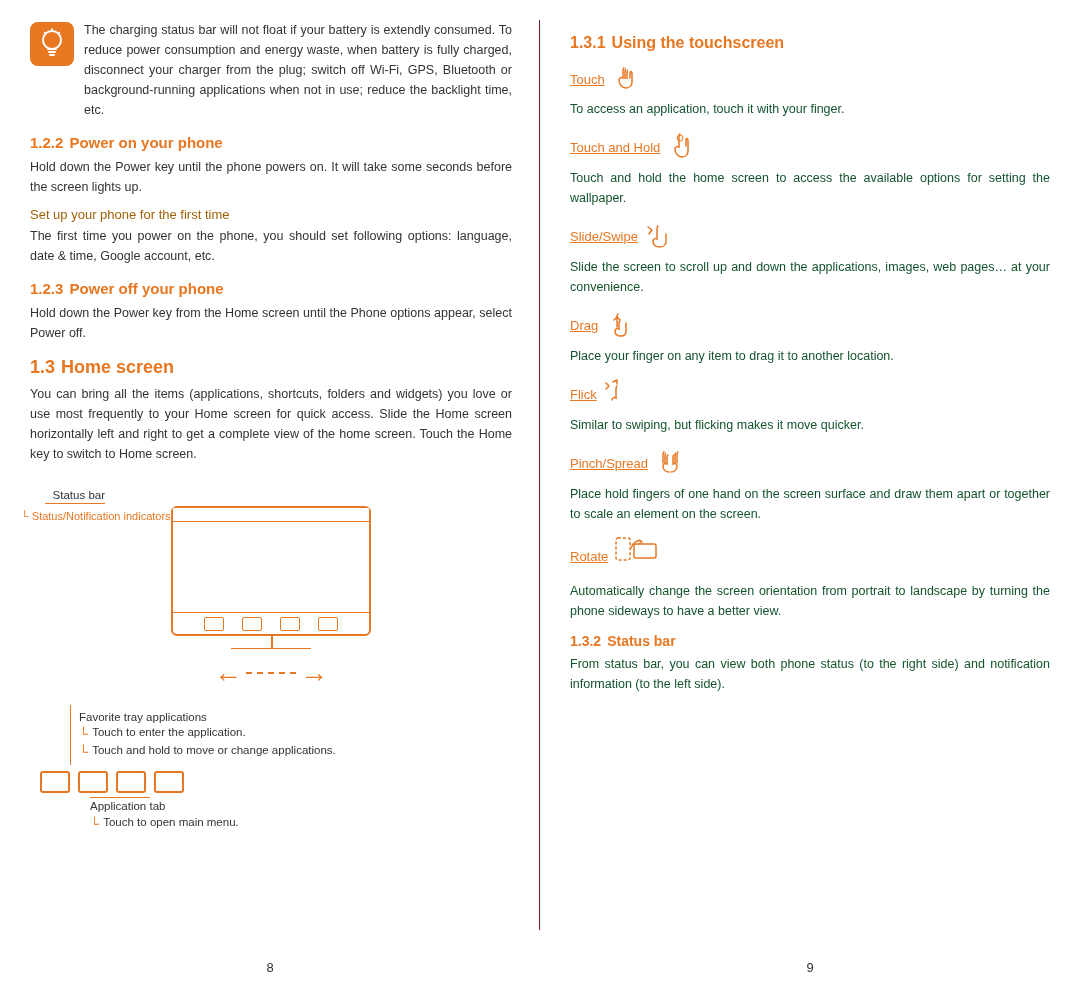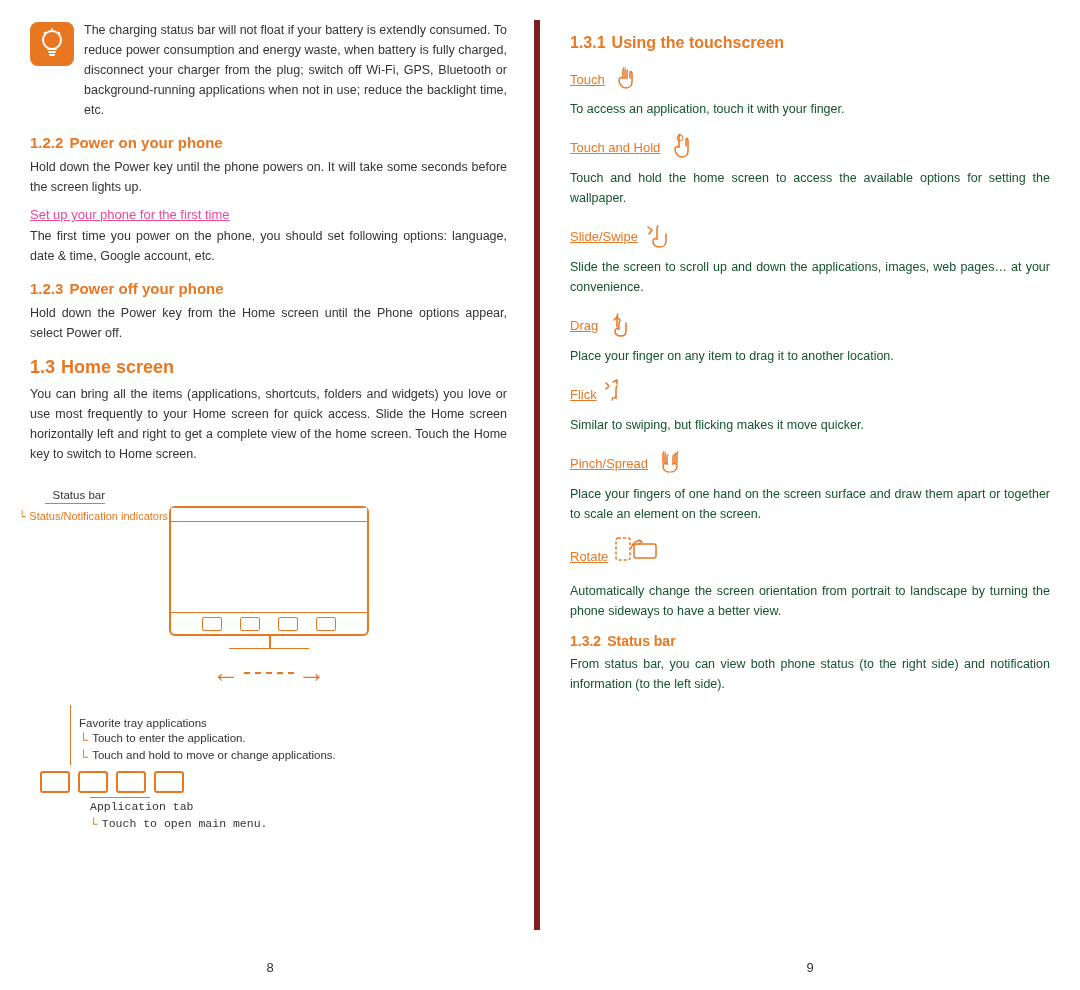--- a/index.html
+++ b/index.html
@@ -14,43 +14,42 @@
       flex-direction: column;
     }
     .page-container {
       display: flex;
       flex: 1;
       padding: 20px 30px;
     }
     .left-column {
       width: 50%;
       padding-right: 27px;
-      border-right: 6px solid #7f1d1d;
+      border-right: 1px solid #7f1d1d;
     }
     .right-column {
       width: 50%;
       padding-left: 30px;
     }
     h2.section-title {
       font-size: 15px;
       font-weight: bold;
       color: #e87722;
       margin-bottom: 6px;
       margin-top: 14px;
     }
     h3.section-title {
       font-size: 14px;
       font-weight: bold;
       color: #e87722;
       margin-bottom: 5px;
       margin-top: 12px;
     }
     .subsection-link {
-      color: #ec4899;
-      text-decoration: underline;
+      color: #a16207;
       font-size: 13px;
       display: block;
       margin-top: 10px;
       margin-bottom: 4px;
     }
     p.body-text {
       font-size: 12.5px;
       line-height: 1.6;
       color: #333;
       text-align: justify;
@@ -214,21 +213,21 @@
       </div>
 
       <div style="display:flex; align-items:center; margin-top:8px; margin-bottom:6px;">
         <span style="font-size:28px; color:#e87722; margin-right:4px;">←</span>
         <span style="display:inline-block; width:50px; border-top: 2px dashed #e87722;"></span>
         <span style="font-size:28px; color:#e87722; margin-left:4px;">→</span>
       </div>
 
       <div style="width:100%; display:flex; flex-direction:column; margin-top:10px; position:relative;">
 
-        <div style="display:flex; align-items:flex-end; margin-left: 40px;">
+        <div style="display:flex; align-items:center; margin-left: 40px;">
           <div style="width:1px; height:60px; background:#e87722; margin-right:0;"></div>
           <div style="margin-left:8px;">
             <div style="font-size:11.5px; color:#333;">Favorite tray applications</div>
             <div class="annotation" style="margin-top:3px;">
               <span class="annotation-dot">└</span>
               <span>Touch to enter the application.</span>
             </div>
             <div class="annotation" style="margin-top:2px;">
               <span class="annotation-dot">└</span>
               <span>Touch and hold to move or change applications.</span>
@@ -236,21 +235,21 @@
           </div>
         </div>
 
         <div style="display:flex; align-items:flex-end; margin-left:10px; margin-top:6px; gap:8px;">
           <div style="width:30px; height:22px; border:2px solid #e87722; border-radius:3px;"></div>
           <div style="width:30px; height:22px; border:2px solid #e87722; border-radius:3px;"></div>
           <div style="width:30px; height:22px; border:2px solid #e87722; border-radius:3px;"></div>
           <div style="width:30px; height:22px; border:2px solid #e87722; border-radius:3px;"></div>
         </div>
 
-        <div style="display:flex; align-items:flex-start; margin-left:60px; margin-top:4px;font-family:Liberation Mono, monospace;">
+        <div style="display:flex; align-items:flex-start; margin-left:60px; margin-top:4px;">
           <div>
             <div style="width:60px; height:1px; background:#e87722;"></div>
             <div style="font-size:11.5px; color:#333; margin-top:2px;">Application tab</div>
             <div class="annotation">
               <span class="annotation-dot">└</span>
               <span>Touch to open main menu.</span>
             </div>
           </div>
         </div>
       </div>
@@ -340,21 +339,21 @@
             <svg width="34" height="28" viewBox="0 0 34 28" fill="none">
               <path d="M10 5 C10 5 9 5 9 8 L9 16" stroke="#e87722" stroke-width="1.5" fill="none" stroke-linecap="round"></path>
               <path d="M12 6 C12 6 11 6 11 9 L11 17" stroke="#e87722" stroke-width="1.5" fill="none"></path>
               <path d="M14 8 C14 8 13 8 13 10 L13 17 C11 16 9 17 9 19 C9 23 12 25 15 25" stroke="#e87722" stroke-width="1.5" fill="none" stroke-linecap="round"></path>
               <path d="M24 5 C24 5 23 5 23 8 L23 16" stroke="#e87722" stroke-width="1.5" fill="none" stroke-linecap="round"></path>
               <path d="M22 6 C22 6 21 6 21 9 L21 17" stroke="#e87722" stroke-width="1.5" fill="none"></path>
               <path d="M20 8 C20 8 19 8 19 10 L19 17 C21 16 23 17 23 19 C23 23 20 25 17 25" stroke="#e87722" stroke-width="1.5" fill="none" stroke-linecap="round"></path>
             </svg>
           </span>
         </div>
-        <p class="gesture-desc">Place your fingers of one hand on the screen surface and draw them apart or together to scale an element on the screen.</p>
+        <p class="gesture-desc">Place hold fingers of one hand on the screen surface and draw them apart or together to scale an element on the screen.</p>
       </div>
 
       <div class="gesture-item">
         <div class="gesture-header">
           <span class="gesture-label">Rotate</span>
           <span class="gesture-icon">
             <svg width="44" height="36" viewBox="0 0 44 36" fill="none">
 
               <rect x="2" y="2" width="14" height="22" rx="2" stroke="#e87722" stroke-width="1.5" stroke-dasharray="3,2" fill="none"></rect>
 

